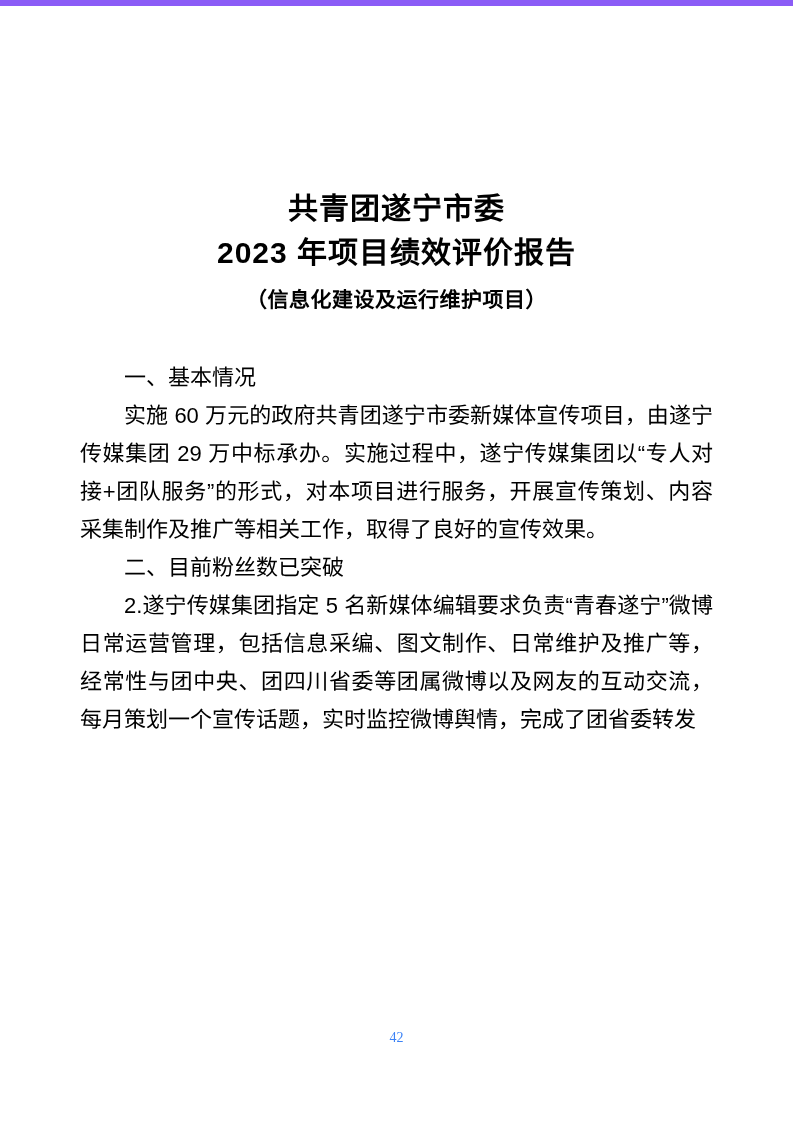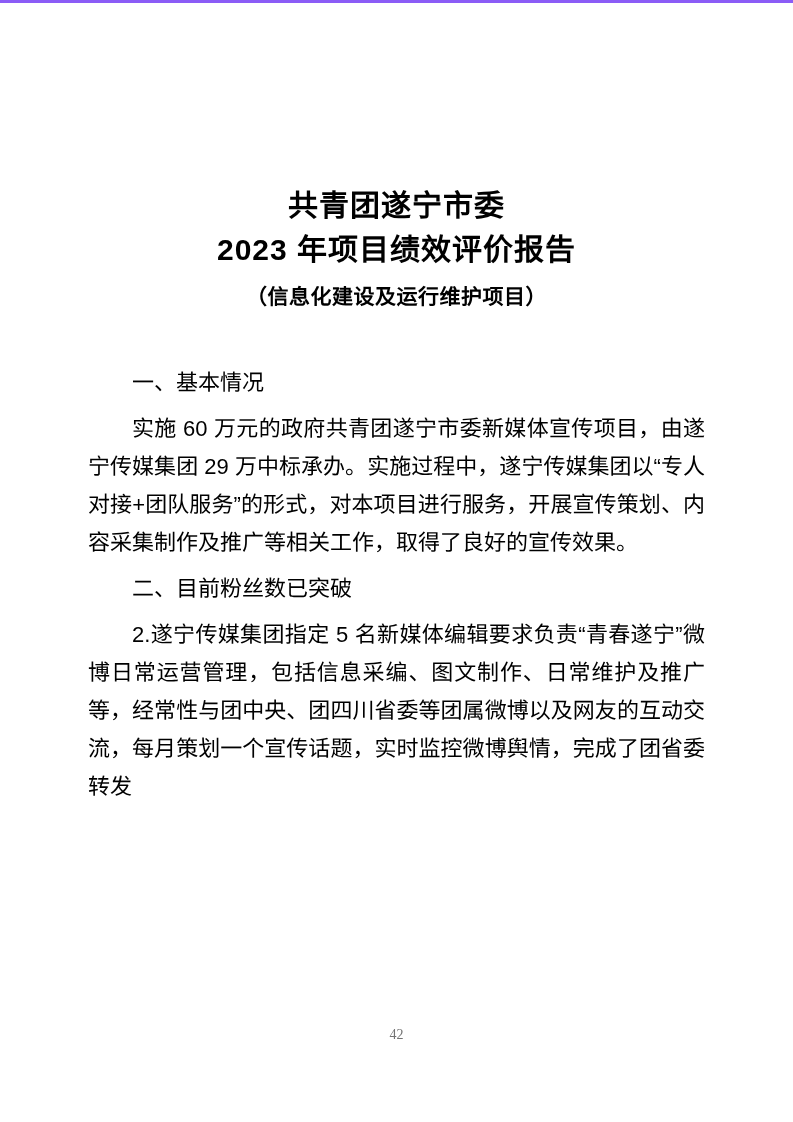--- a/index.html
+++ b/index.html
@@ -9,21 +9,21 @@
   }
   .page {
     position: relative;
     width: 793px;
     height: 1122px;
     background: #ffffff;
     color: #000000;
     overflow: hidden;
     font-family: "Liberation Sans", sans-serif;
     box-sizing: border-box;
-    border-top: 3px solid #8b5cf6;
+    border-top: 6px solid #8b5cf6;
   }
   .title-block {
     position: absolute;
     top: 181px;
     left: 0;
     right: 0;
     text-align: center;
   }
   .title-line {
     font-size: 30px;
@@ -44,33 +44,33 @@
     position: absolute;
     top: 353px;
     left: 80px;
     width: 633px;
     font-size: 22px;
     line-height: 38px;
     text-align: justify;
     color: #000000;
   }
   .body-block p {
-    margin: 8px;
+    margin: 0;
     padding: 0;
     text-indent: 2em;
   }
   .page-number {
     position: absolute;
     top: 1024px;
     left: 0;
     right: 0;
     text-align: center;
     font-family: "Liberation Serif", serif;
     font-size: 14px;
-    color: #737373;
+    color: #3b82f6;
   }
 </style>
 </head>
 <body>
 
 <div class="page">
 
   <div class="title-block">
     <div class="title-line">共青团遂宁市委</div>
     <div class="title-line">2023 年项目绩效评价报告</div>

